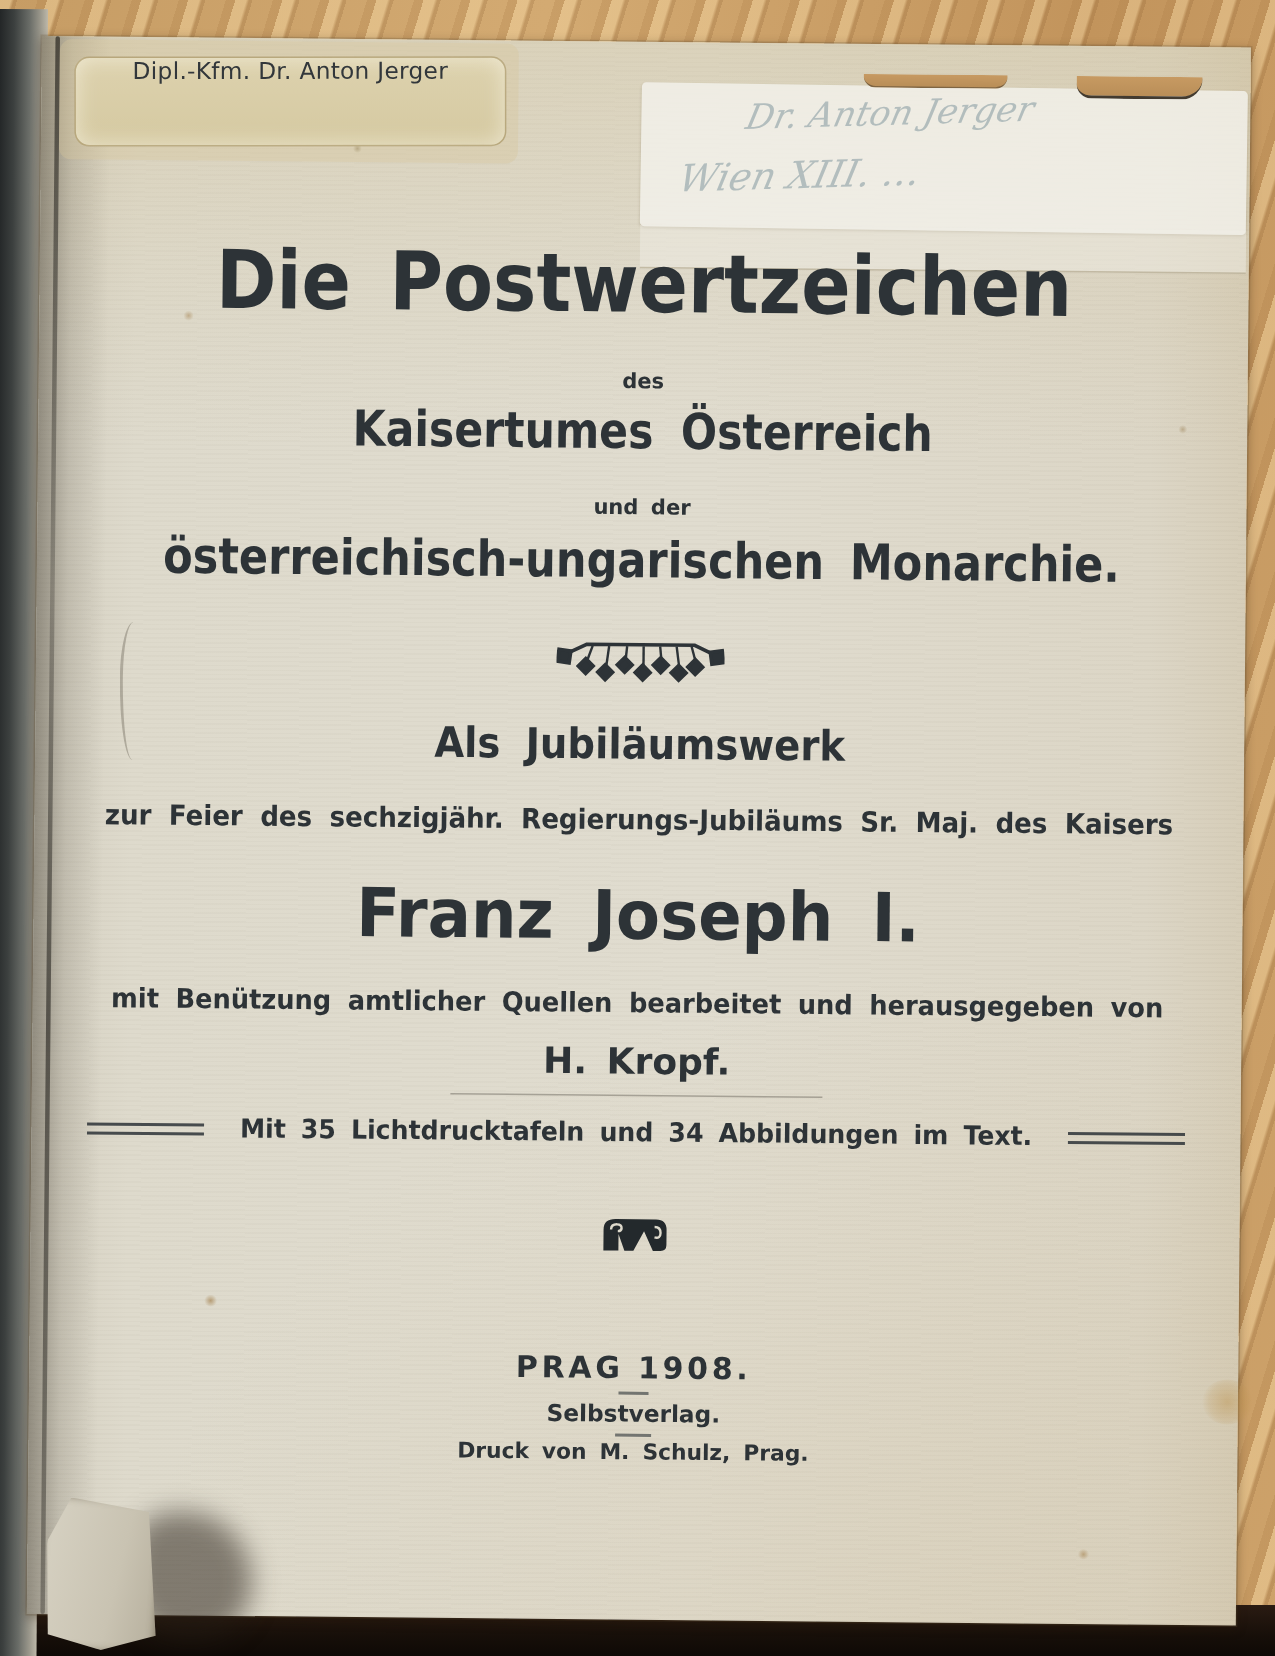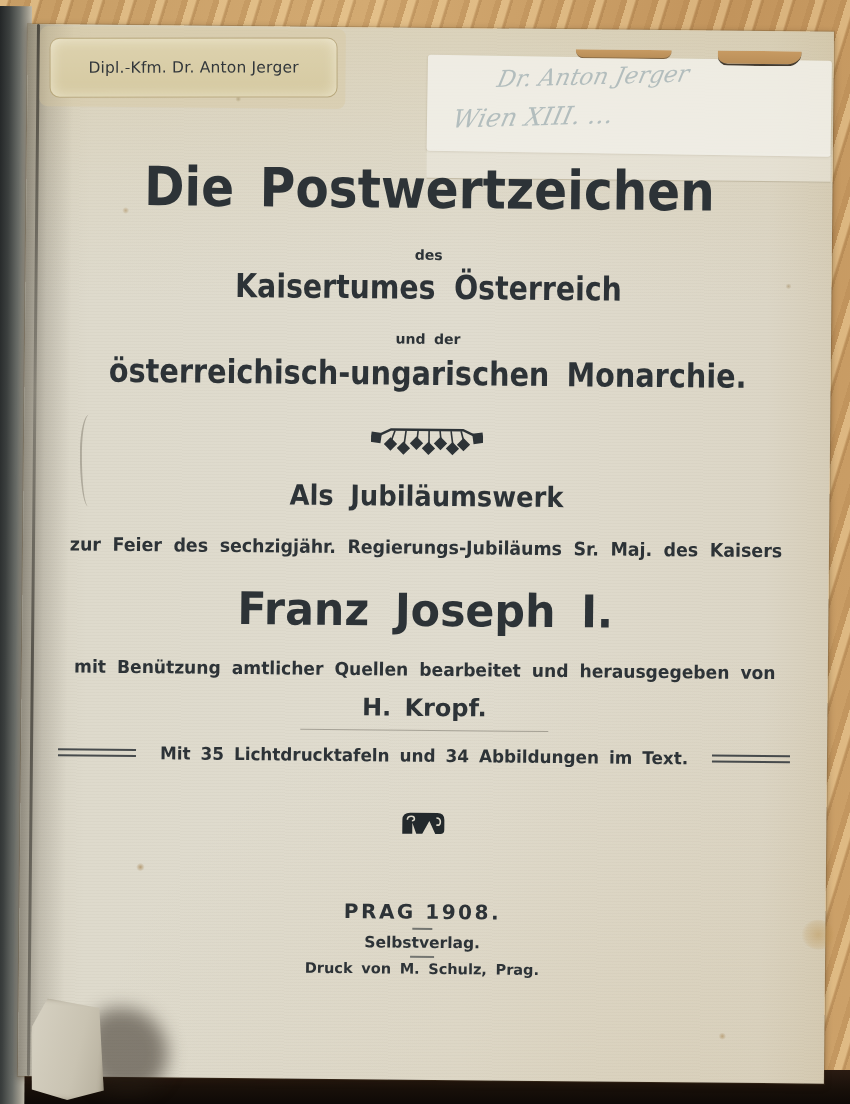--- a/index.html
+++ b/index.html
@@ -82,21 +82,21 @@
   
   #owner-tape{
     left:12px;top:2px;width:306px;height:80px;border-radius:8px;
     background:rgba(214,198,156,.35);
   }
   #owner-label{
     left:22px;top:12px;width:286px;height:58px;border-radius:10px;
     background:linear-gradient(180deg,#ddd2ae 0%,#d5c9a1 100%);
     border:1px solid rgba(140,118,70,.4);
     box-shadow:inset 0 0 14px rgba(255,253,242,.55);
-    display:flex;align-items:center;justify-content:center;
+    display:flex;justify-content:center;
     transform:rotate(-.6deg);
   }
   #owner-label span{
     font-size:15.5px;color:#32373b;letter-spacing:.2px;white-space:nowrap;
   }
   #hw-label{
     left:400px;top:28px;width:404px;height:96px;border-radius:3px;
     background:rgba(243,242,236,.82);
     box-shadow:0 1px 2px rgba(110,92,60,.3);
     transform:rotate(.3deg);

